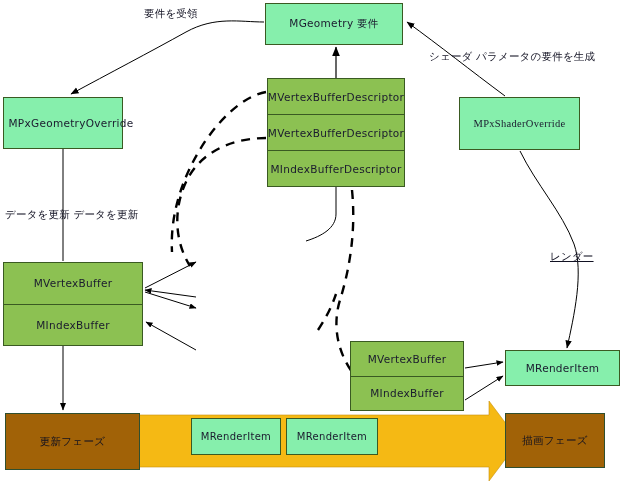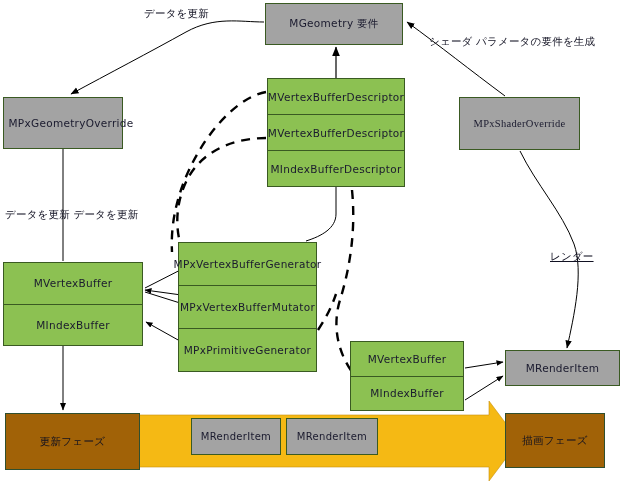--- a/index.html
+++ b/index.html
@@ -29,21 +29,21 @@
     background: #8cc152;
     display: flex;
     align-items: center;
     justify-content: center;
     text-align: center;
     color: #1a1a2e;
     font-size: 10.5px;
     letter-spacing: 0.3px;
     z-index: 3;
   }
-  .green { background: #a3a3a3; border-color: #3a5a22; }
+  .green { background: #86efac; border-color: #3a5a22; }
   .blue  { background: #a16207; border-color: #2f4f2f; color: #101020; }
   .stack {
     position: absolute;
     box-sizing: border-box;
     border: 1px solid #3a5a22;
     background: #8cc152;
     display: flex;
     flex-direction: column;
     z-index: 3;
   }
@@ -147,31 +147,20 @@
 
   <div class="stack" style="left:3px; top:262px; width:140px; height:84px;">
     <div class="row">
       <span>MVertexBuffer</span>
     </div>
     <div class="row">
       <span>MIndexBuffer</span>
     </div>
   </div>
 
-  <div class="stack" style="left:178px; top:242px; width:139px; height:130px;">
-    <div class="row">
-      <span>MPxVertexBufferGenerator</span>
-    </div>
-    <div class="row">
-      <span>MPxVertexBufferMutator</span>
-    </div>
-    <div class="row">
-      <span>MPxPrimitiveGenerator</span>
-    </div>
-  </div>
 
   <div class="stack" style="left:350px; top:341px; width:114px; height:70px;">
     <div class="row">
       <span>MVertexBuffer</span>
     </div>
     <div class="row">
       <span>MIndexBuffer</span>
     </div>
   </div>
 
@@ -188,21 +177,21 @@
   </div>
 
   <div class="node green mini" style="left:191px; top:418px; width:90px; height:37px;">
     <span>MRenderItem</span>
   </div>
 
   <div class="node green mini" style="left:286px; top:418px; width:92px; height:37px;">
     <span>MRenderItem</span>
   </div>
 
-  <div class="edge-label" style="left:144px; top:7px;">データを更新</div>
+  <div class="edge-label" style="left:144px; top:7px;">要件を受領</div>
 
-  <div class="edge-label" style="left:429px; top:35px;">シェーダ パラメータの要件を生成</div>
+  <div class="edge-label" style="left:429px; top:50px;">シェーダ パラメータの要件を生成</div>
 
   <div class="edge-label" style="left:5px; top:208px;">データを更新 データを更新</div>
 
   <div class="edge-label" style="left:550px; top:250px;text-decoration:underline;">レンダー</div>
 
 </div>
 
 </body></html>

